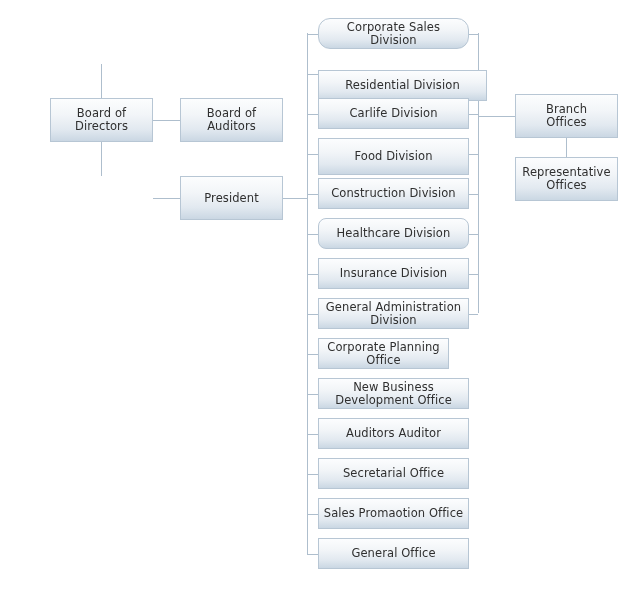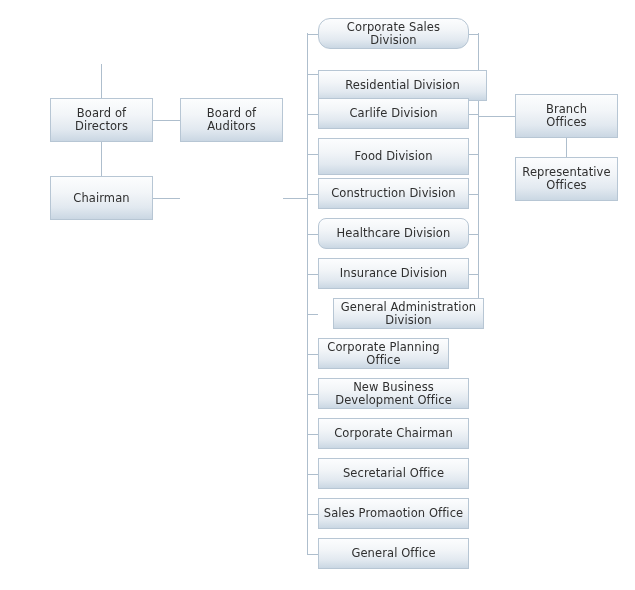--- a/index.html
+++ b/index.html
@@ -57,24 +57,24 @@
   <div class="node" style="left:50px; top:98px; width:103px; height:44px;">
     <span class="label">Board of
 Directors</span>
   </div>
 
   <div class="node" style="left:180px; top:98px; width:103px; height:44px;">
     <span class="label">Board of
 Auditors</span>
   </div>
 
-  <div class="node" style="left:50px; top:176px; width:103px; height:44px;">
-    <span class="label">Chairman</span>
+
+  <div class="node" style="left:180px; top:176px; width:103px; height:44px;">
+    <span class="label">President</span>
   </div>
-
 
   <div class="line v" style="left:101px; top:64px; height:34px;"></div>
   <div class="line v" style="left:101px; top:142px; height:34px;"></div>
   <div class="line h" style="left:153px; top:120px; width:27px;"></div>
   <div class="line h" style="left:153px; top:198px; width:27px;"></div>
 
   <div class="line h" style="left:283px; top:198px; width:25px;"></div>
 
   <div class="line v" style="left:307px; top:33px; height:521px;"></div>
 
@@ -124,39 +124,39 @@
       <div class="node" style="left: 318px; top: 218px; width: 151px; height: 31px; border-radius: 8px;">
         <span class="label">Healthcare Division</span>
       </div>
       <div class="line h" style="left: 307px; top: 274px; width: 11px;"></div>
       <div class="line h" style="left: 469px; top: 274px; width: 9px;"></div>
       <div class="node" style="left: 318px; top: 258px; width: 151px; height: 31px;">
         <span class="label">Insurance Division</span>
       </div>
       <div class="line h" style="left: 307px; top: 314px; width: 11px;"></div>
       <div class="line h" style="left: 469px; top: 314px; width: 9px;"></div>
-      <div class="node" style="left: 333px; top: 298px; width: 151px; height: 31px;">
+      <div class="node" style="left: 318px; top: 298px; width: 151px; height: 31px;">
         <span class="label">General Administration
 Division</span>
       </div>
     </div>
 
   <div id="offices-layer">
       <div class="line h" style="left: 307px; top: 354px; width: 11px;"></div>
       <div class="node" style="left: 318px; top: 338px; width: 131px; height: 31px;">
         <span class="label">Corporate Planning Office</span>
       </div>
       <div class="line h" style="left: 307px; top: 394px; width: 11px;"></div>
       <div class="node" style="left: 318px; top: 378px; width: 151px; height: 31px;">
         <span class="label">New Business
 Development Office</span>
       </div>
       <div class="line h" style="left: 307px; top: 434px; width: 11px;"></div>
       <div class="node" style="left: 318px; top: 418px; width: 151px; height: 31px;">
-        <span class="label">Corporate Chairman</span>
+        <span class="label">Auditors Auditor</span>
       </div>
       <div class="line h" style="left: 307px; top: 474px; width: 11px;"></div>
       <div class="node" style="left: 318px; top: 458px; width: 151px; height: 31px;">
         <span class="label">Secretarial Office</span>
       </div>
       <div class="line h" style="left: 307px; top: 514px; width: 11px;"></div>
       <div class="node" style="left: 318px; top: 498px; width: 151px; height: 31px;">
         <span class="label">Sales Promaotion Office</span>
       </div>
       <div class="line h" style="left: 307px; top: 554px; width: 11px;"></div>

